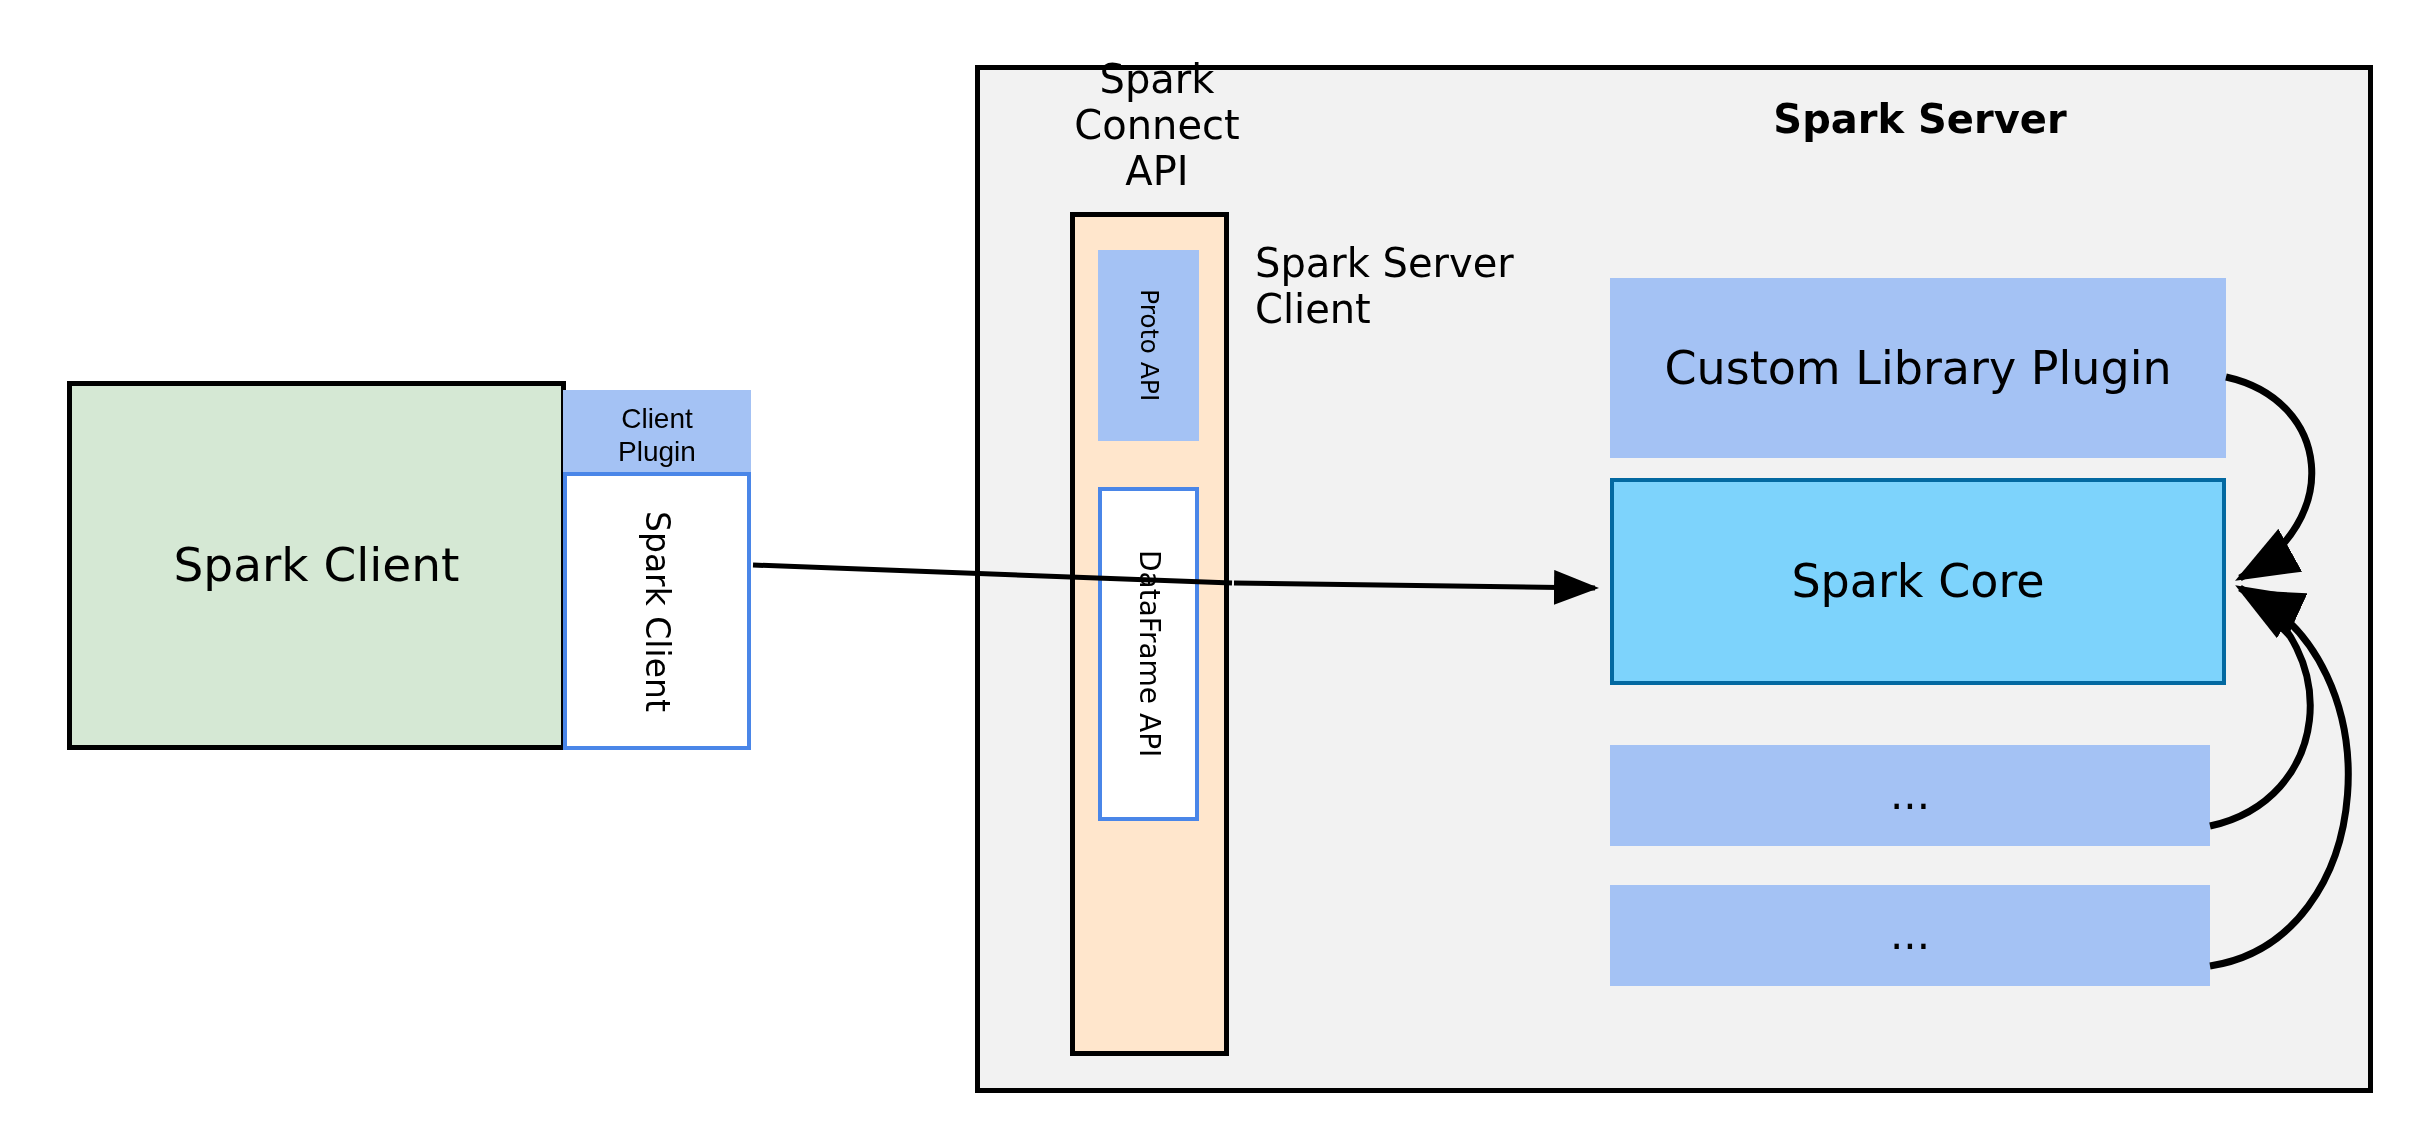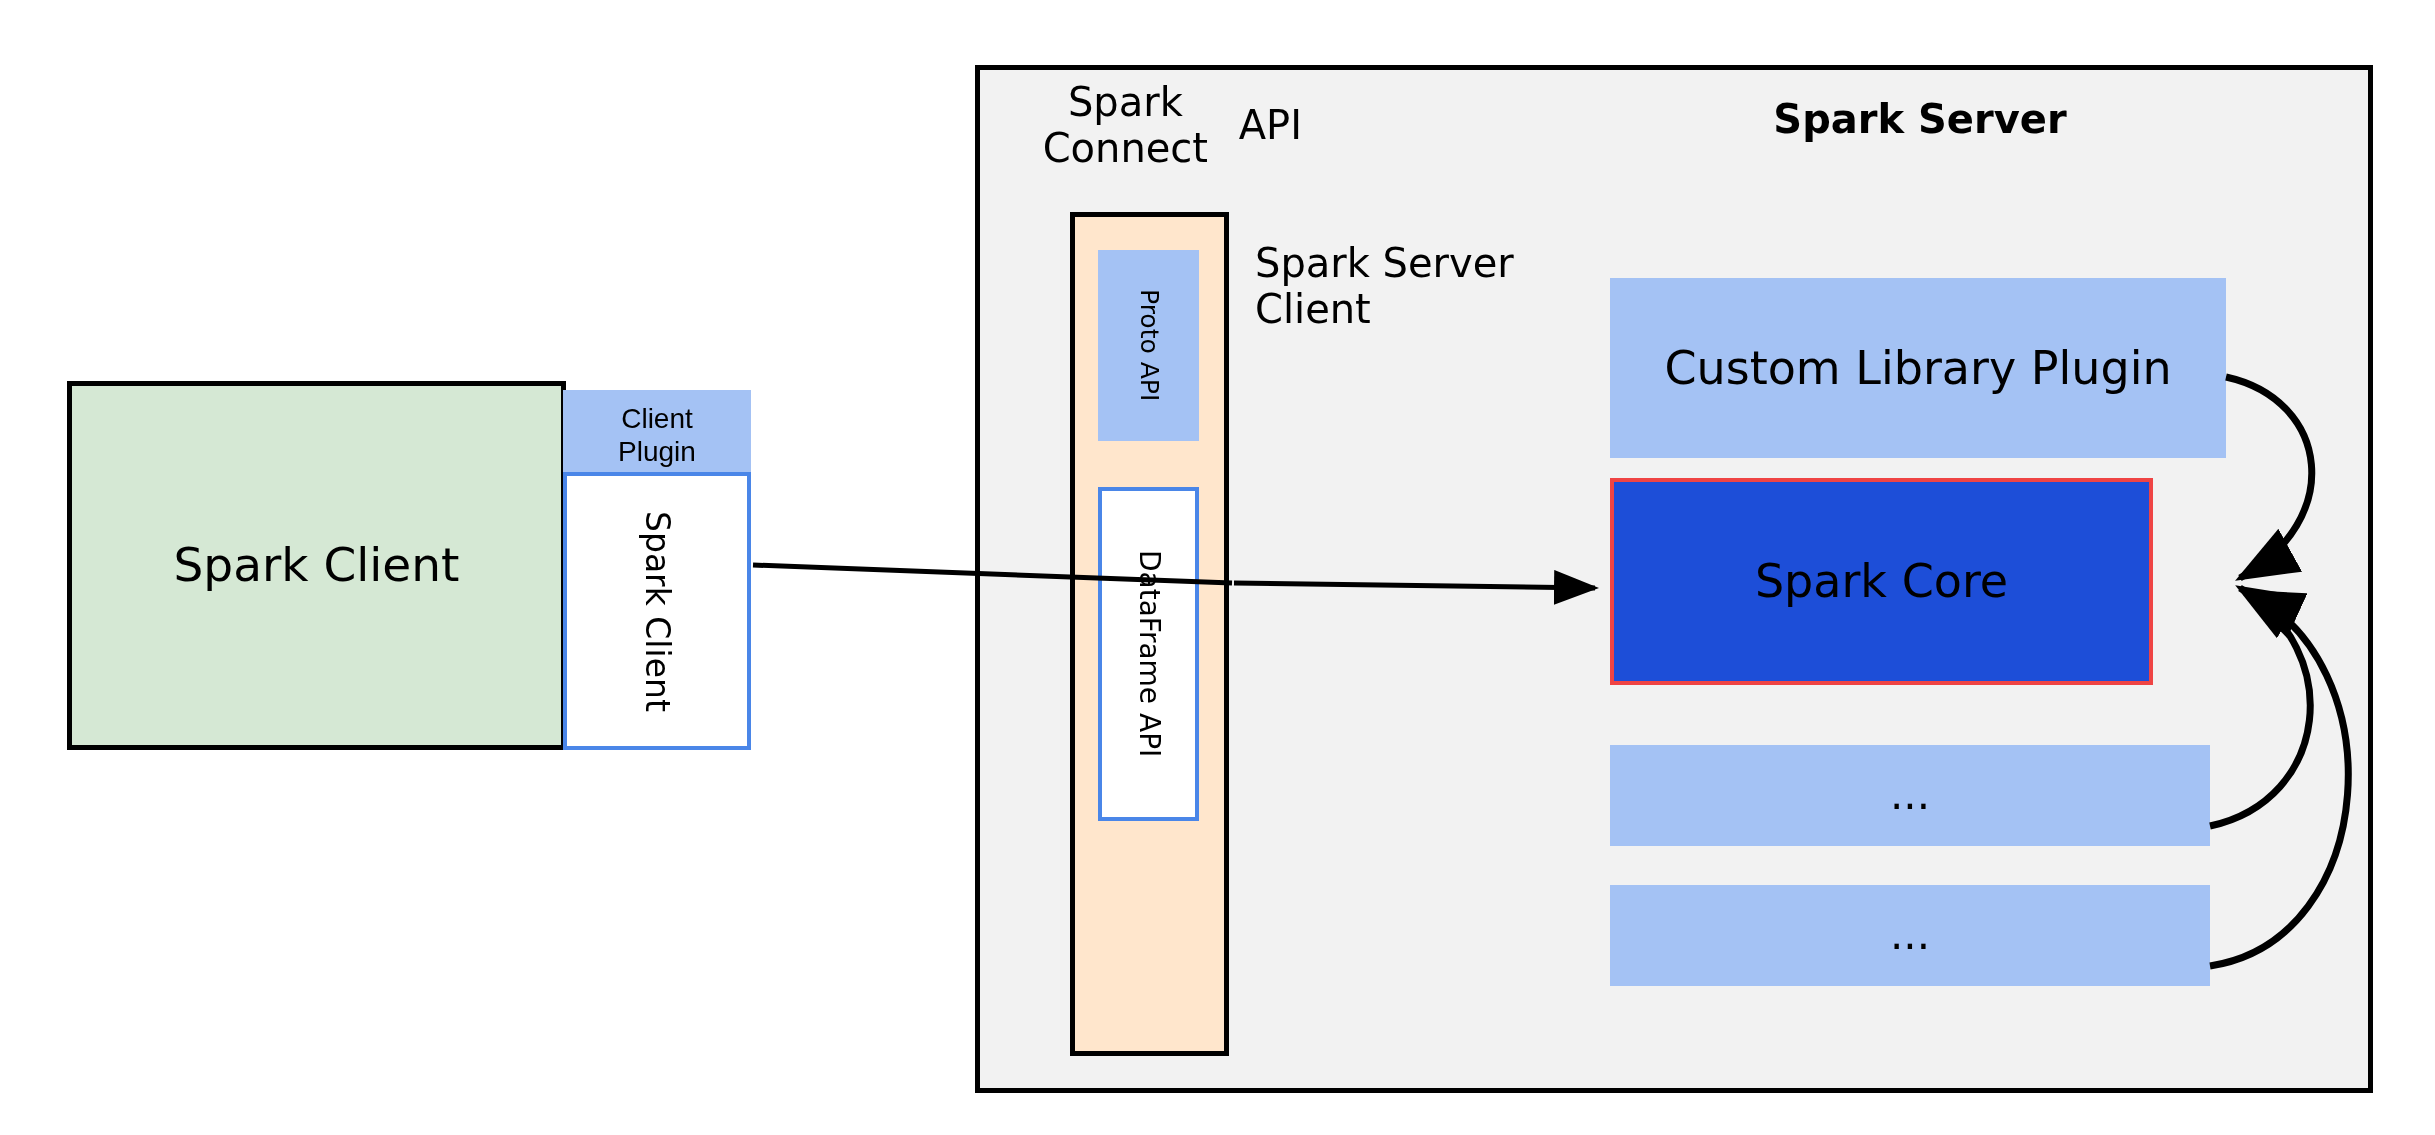--- a/index.html
+++ b/index.html
@@ -77,23 +77,22 @@
     display: block;
     z-index: 1;
   }
 
   #spark-connect-api-label {
     left: 1012px;
     top: 70px;
     width: 290px;
     height: 110px;
     font-size: 40px;
-    flex-direction: row;
-    z-index: 4;
-    justify-content: space-between;
+    flex-direction: column;
+    z-index: 4;
   }
   #spark-connect-api-label .l1 { display:block; }
   #spark-connect-api-label .l2 { display:block; }
 
   #spark-server-label {
     left: 1700px;
     top: 92px;
     width: 440px;
     height: 54px;
     font-size: 40px;
@@ -161,24 +160,24 @@
     height: 180px;
     background: #a4c2f4;
     border: none;
     font-size: 46px;
     z-index: 3;
   }
 
   #spark-core {
     left: 1610px;
     top: 478px;
-    width: 543px;
+    width: 616px;
     height: 207px;
-    background: #1d4ed8;
-    border: 4px solid #ef4444;
+    background: #7dd3fc;
+    border: 4px solid #0369a1;
     font-size: 46px;
     z-index: 3;
   }
 
   #ellipsis-box-1 {
     left: 1610px;
     top: 745px;
     width: 600px;
     height: 101px;
     background: #a4c2f4;

